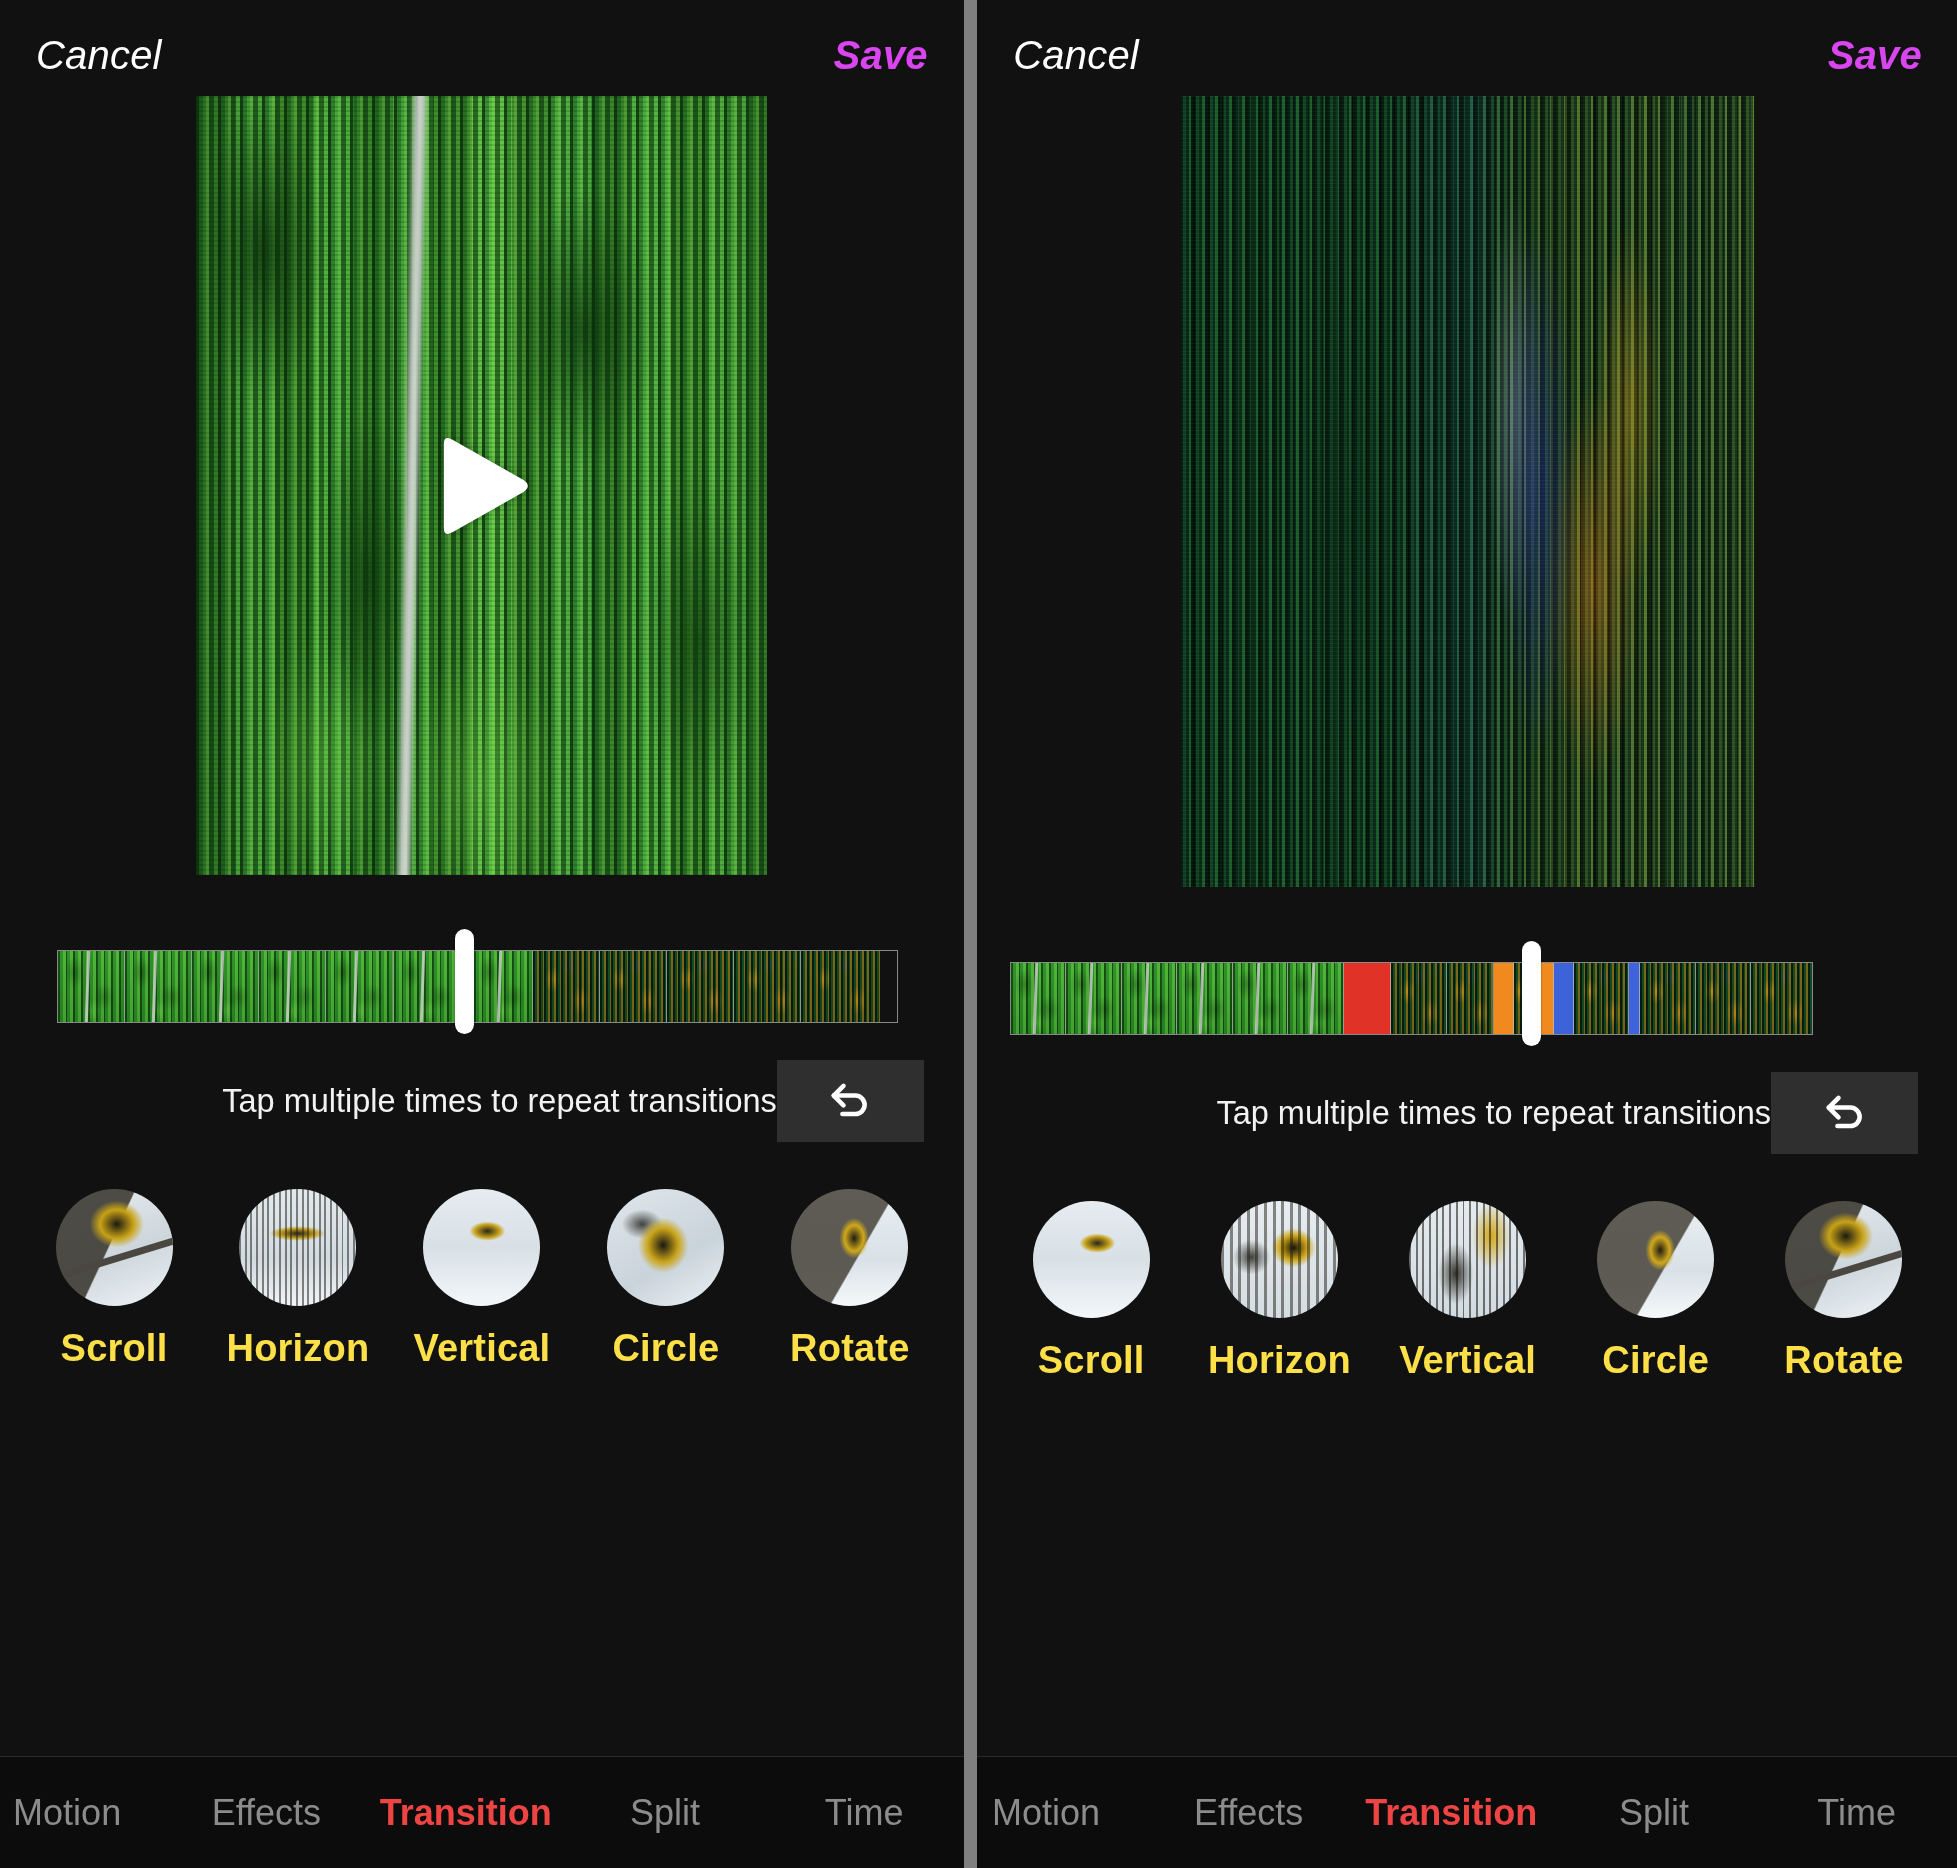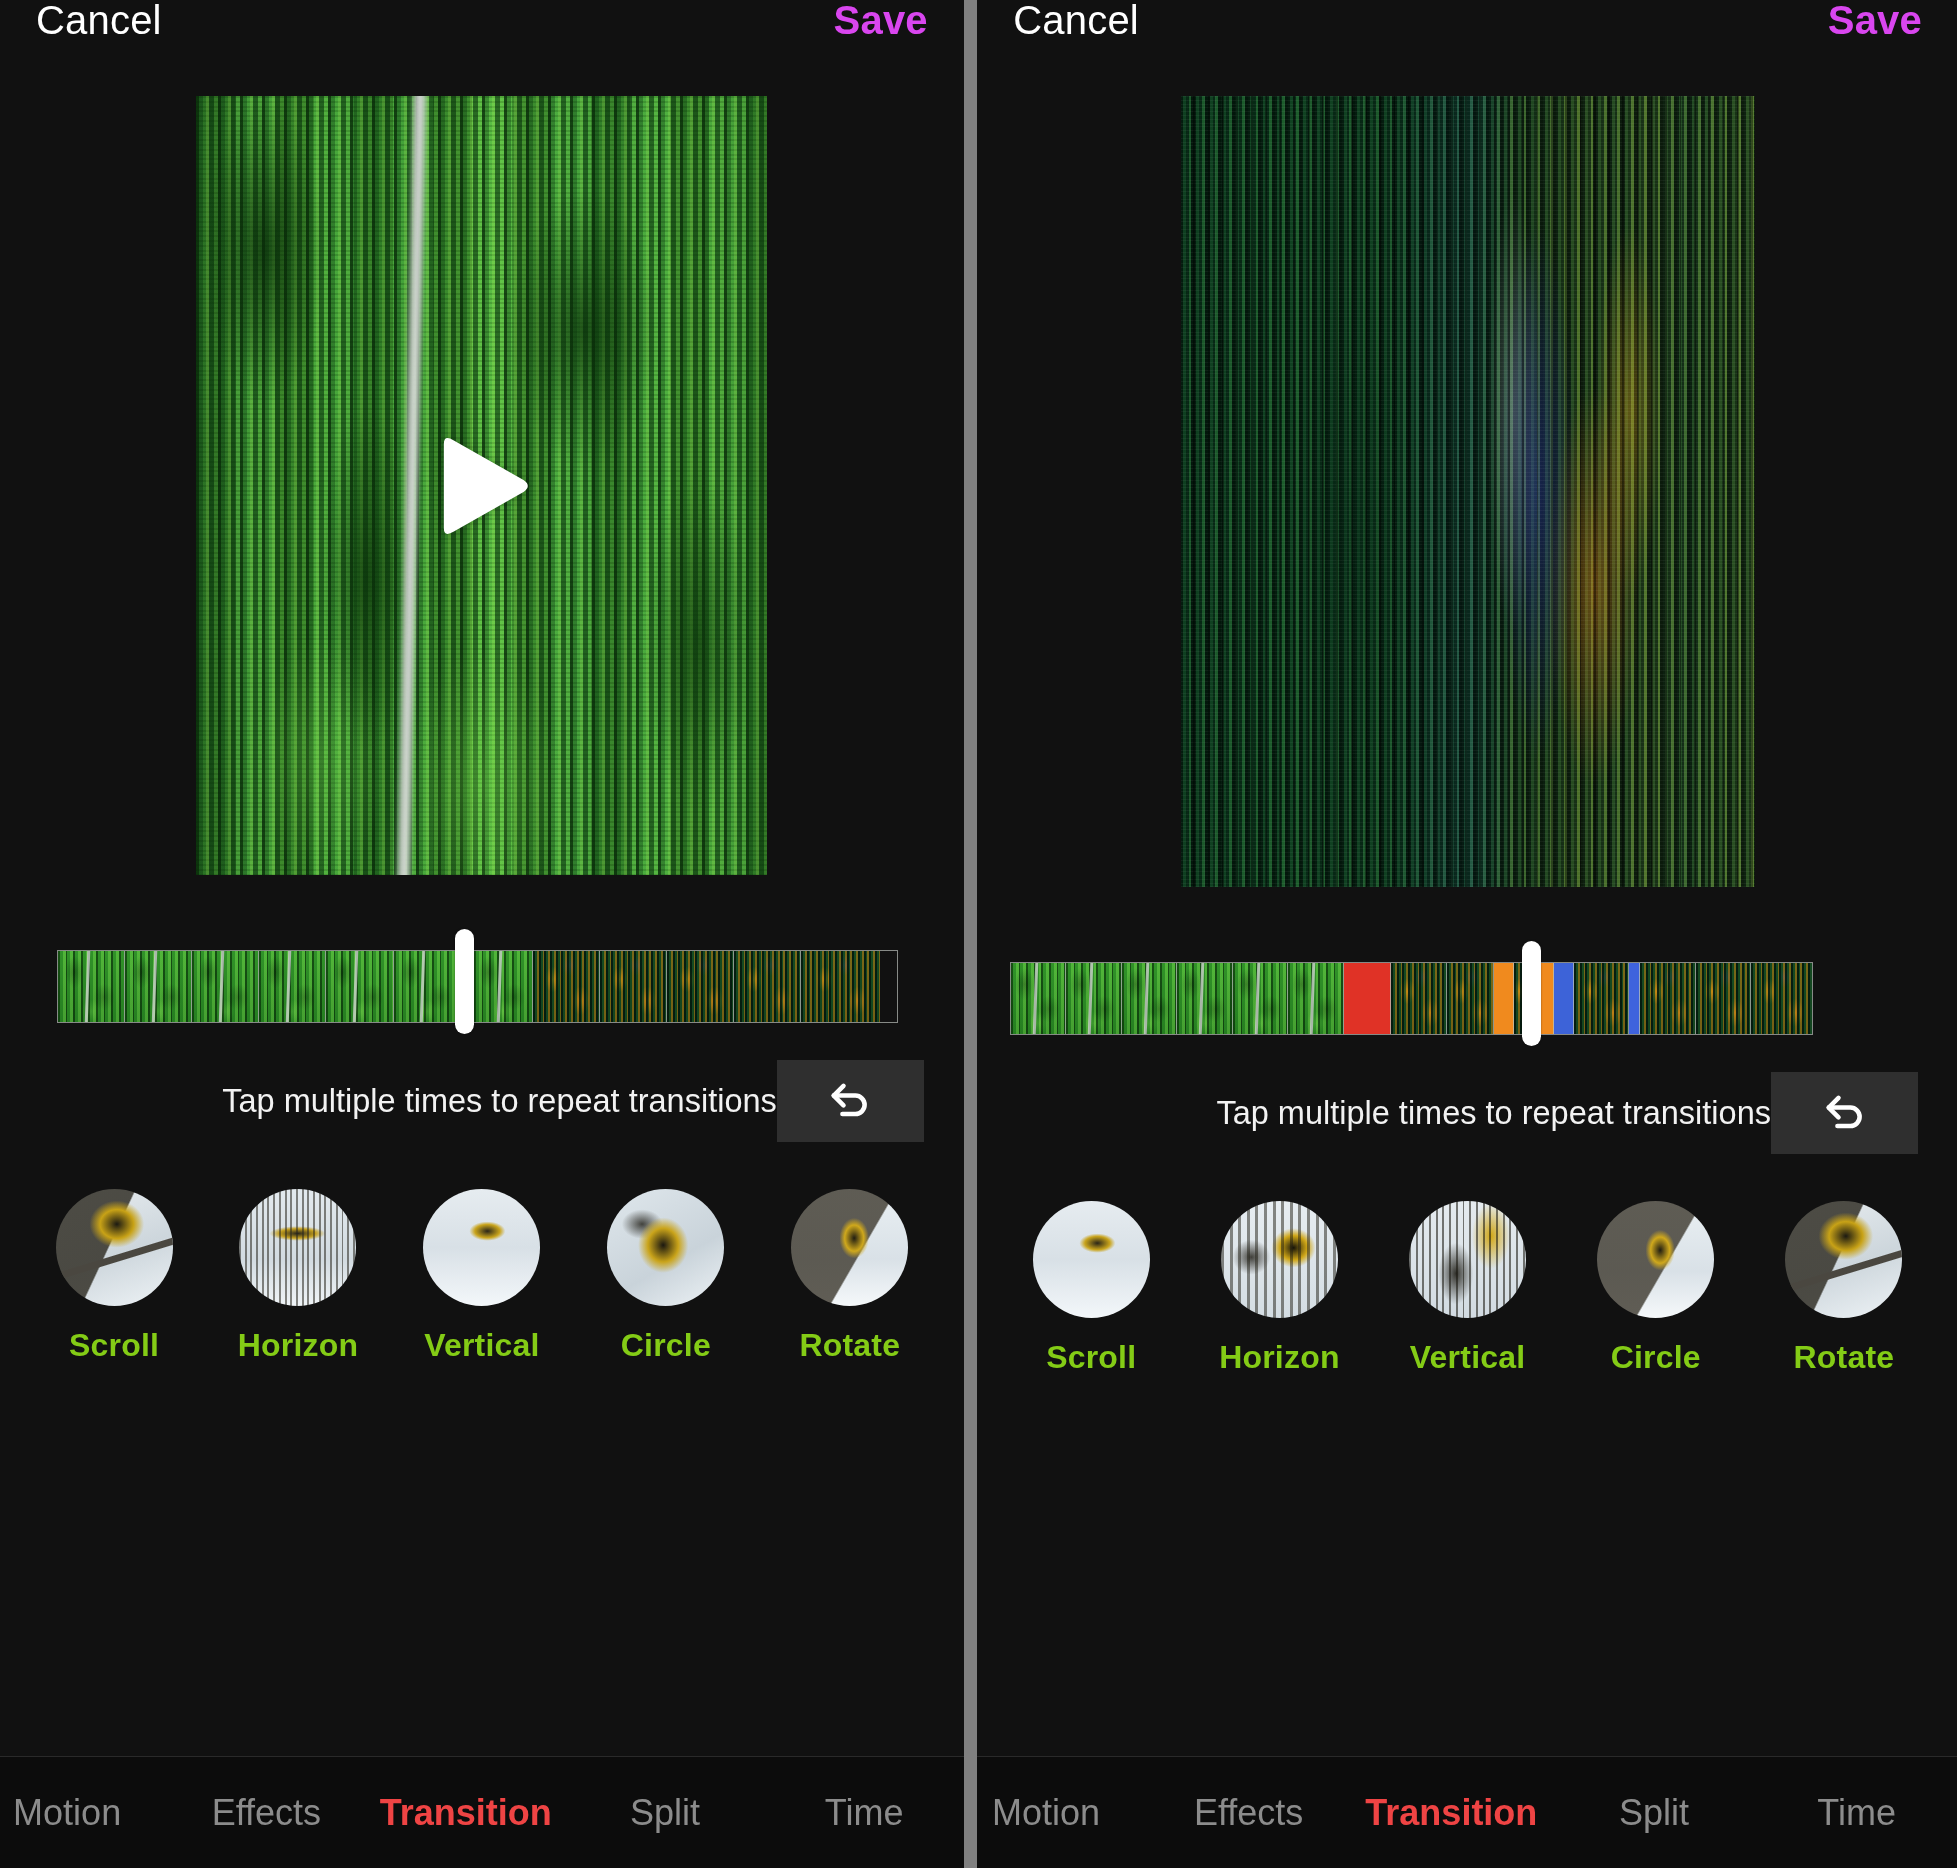--- a/index.html
+++ b/index.html
@@ -23,23 +23,24 @@
   .panel-left{ width:964px; }
   .panel-right{ width:981px; }
 
   .divider{
     width:13.4px; height:1869px; background:#808080; flex:0 0 13.4px;
   }
 
   
   .header{
     height:75px; flex:0 0 75px;
-    display:flex; align-items:flex-start; justify-content:space-between;
+    display:flex; align-items:flex-end; justify-content:space-between;
     padding:0 36px;
     background:#111111;
+    font-style:italic;
   }
   .hdr-cancel{
     color:#ffffff; font-size:40px; font-weight:400; letter-spacing:0.2px;
     line-height:1;
   }
   .hdr-save{
     color:#d946ef; font-size:40px; font-weight:700; letter-spacing:0.2px;
     line-height:1;
   }
 
@@ -239,21 +240,21 @@
     display:flex; flex-direction:column; align-items:center;
     width:163px; cursor:pointer;
   }
   .thumb{
     width:117px; height:117px; border-radius:50%;
     overflow:hidden; position:relative;
     background:#d6dde2;
   }
   .trans-label{
     margin-top:21px;
-    color:#84cc16; font-size:32px; font-weight:700; letter-spacing:0.2px;
+    color:#fde047; font-size:38px; font-weight:700; letter-spacing:0.2px;
   }
 
   
   .t-ski-a{
     background:
       radial-gradient(ellipse 44px 38px at 52% 30%, #1c1a12 0%, #c8a216 38%, rgba(200,162,22,0) 62%),
       linear-gradient(115deg, rgba(60,58,50,.9) 46%, rgba(60,58,50,0) 47%),
       linear-gradient(160deg,#e9eef1 0%,#cdd6dc 55%,#eef3f6 100%);
   }
   .t-ski-a::after{

